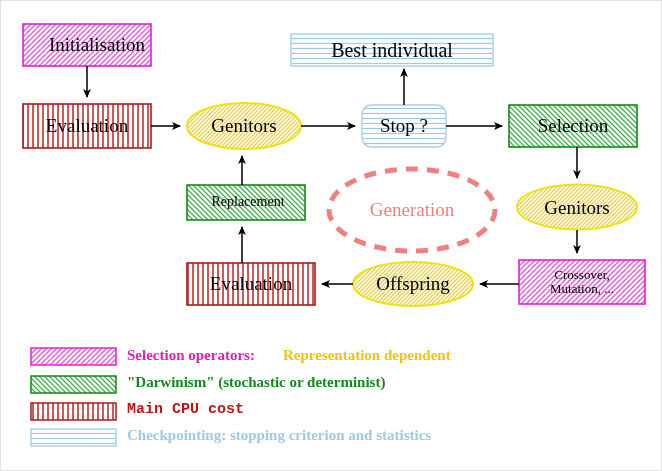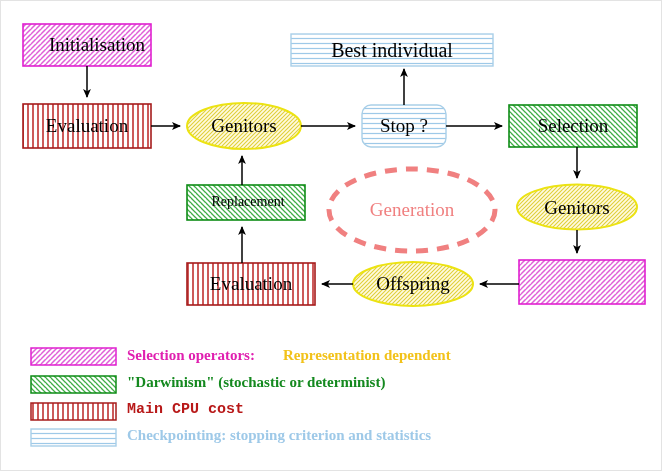--- a/index.html
+++ b/index.html
@@ -131,20 +131,22 @@
   <div class="node-label" style="left:186px; top:102px; width:114px; height:46px; font-size:19px; color:#000;">Genitors</div>
 
   <div class="node-label" style="left:290px; top:33px; width:202px; height:32px; font-size:20px; color:#000;">Best individual</div>
 
   <div class="node-label" style="left:361px; top:104px; width:84px; height:42px; font-size:19px; color:#000;">Stop ?</div>
 
   <div class="node-label" style="left:508px; top:104px; width:128px; height:42px; font-size:19px; color:#000;">Selection</div>
 
   <div class="node-label" style="left:516px; top:184px; width:120px; height:45px; font-size:19px; color:#000;">Genitors</div>
 
+  <div class="node-label" style="left:518px; top:259px; width:126px; height:44px; font-size:13px; color:#000;">Crossover,
+Mutation, ...</div>
 
   <div class="node-label" style="left:352px; top:261px; width:120px; height:44px; font-size:19px; color:#000;">Offspring</div>
 
   <div class="node-label" style="left:186px; top:262px; width:128px; height:42px; font-size:19px; color:#000;">Evaluation</div>
 
   <div class="node-label" style="left:186px; top:184px; width:122px; height:35px; font-size:14px; color:#000;">Replacement</div>
 
   <div class="node-label" style="left:328px; top:168px; width:166px; height:82px; font-size:19px; color:#f08080;">Generation</div>
 
   <div class="legend-text" style="left:126px; top:346px; font-size:15px; color:#e020b0;">Selection operators:</div>

